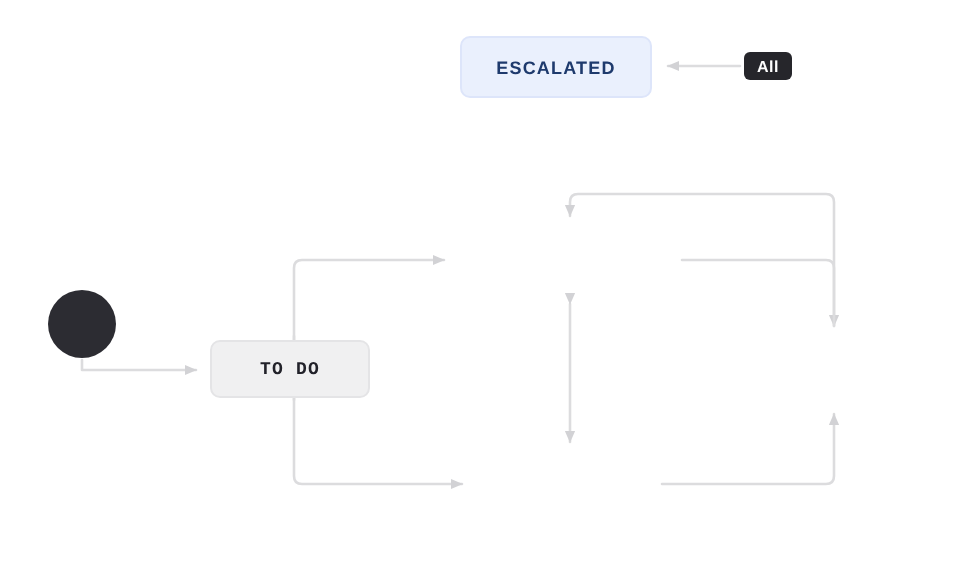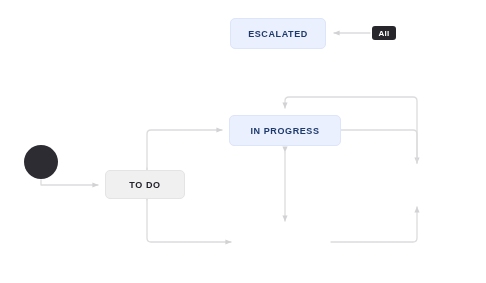--- a/index.html
+++ b/index.html
@@ -109,23 +109,20 @@
   <div class="start-node" style="left:24px; top:145px; width:34px; height:34px;"></div>
 
   <div class="node node-blue" style="left:230px; top:18px; width:96px; height:31px;">
     <span>ESCALATED</span>
   </div>
 
   <div class="badge" style="left:372px; top:26px; width:24px; height:14px;">
     <span>All</span>
   </div>
 
-  <div class="node node-blue" style="left:229px; top:115px; width:112px; height:31px;">
-    <span>IN PROGRESS</span>
-  </div>
 
-  <div class="node node-gray" style="left:105px; top:170px; width:80px; height:29px;">
+  <div class="node node-gray" style="left:105px; top:170px; width:80px; height:29px;font-family:Liberation Mono, monospace;">
     <span>TO DO</span>
   </div>
 
 
 
 </div>
 
 </body></html>

